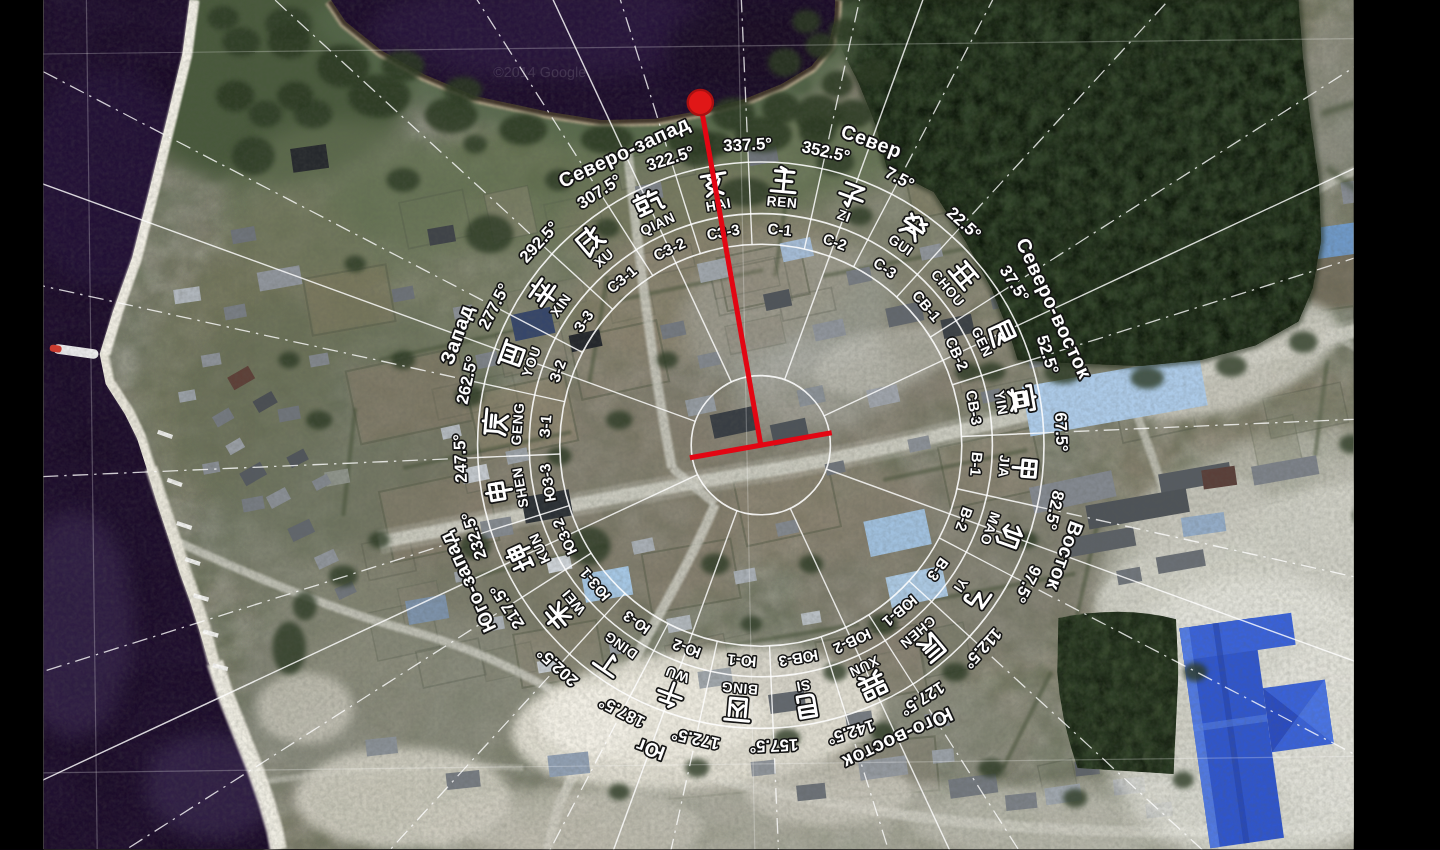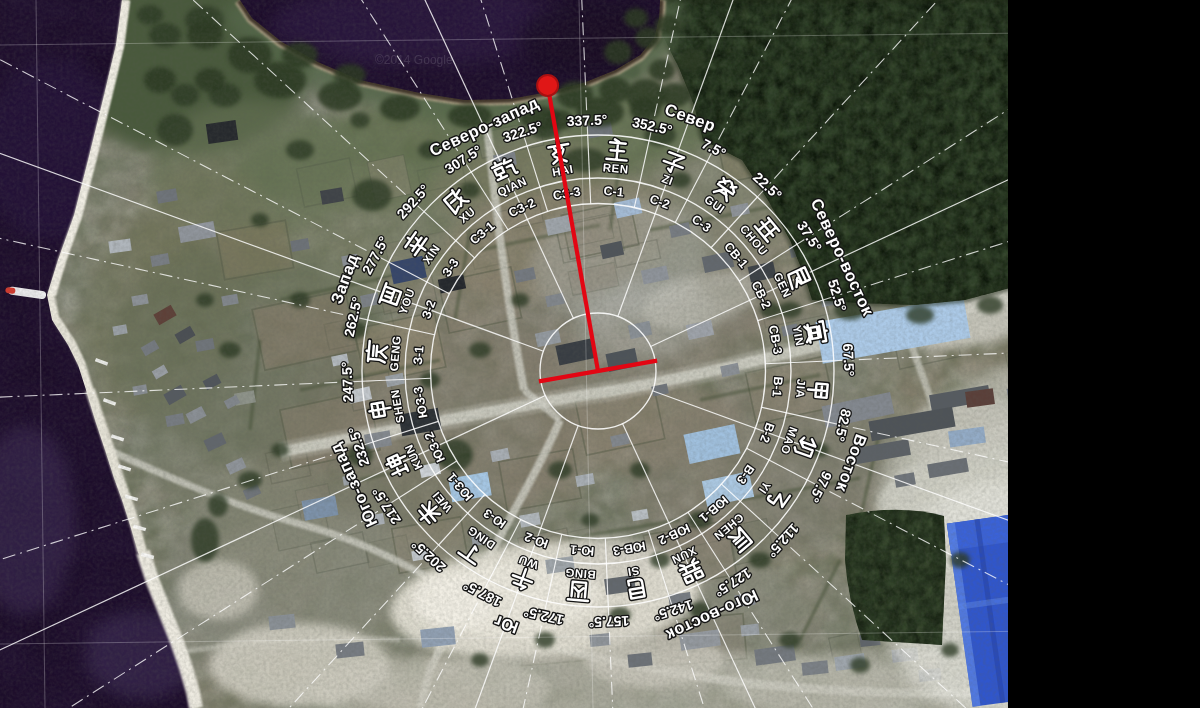--- a/index.html
+++ b/index.html
@@ -1,14 +1,14 @@
 <!DOCTYPE html>
 <html><head><meta charset="utf-8"><style>
 html,body{margin:0;padding:0;background:#000;}
-#wrap{width:1008px;height:708px;overflow:hidden;position:relative;}
+#wrap{width:1092px;height:708px;overflow:hidden;position:relative;margin-left:36px;}
 </style></head><body>
 <div id="wrap"><svg width="1200" height="708" viewBox="0 0 1200 708">
 <defs>
 <filter color-interpolation-filters="sRGB" id="b2" x="-40%" y="-40%" width="180%" height="180%">
           <feGaussianBlur stdDeviation="2"></feGaussianBlur>
         </filter>
 <filter color-interpolation-filters="sRGB" id="b4" x="-40%" y="-40%" width="180%" height="180%">
           <feGaussianBlur stdDeviation="4"></feGaussianBlur>
         </filter>
 <filter color-interpolation-filters="sRGB" id="b8" x="-60%" y="-60%" width="220%" height="220%">

